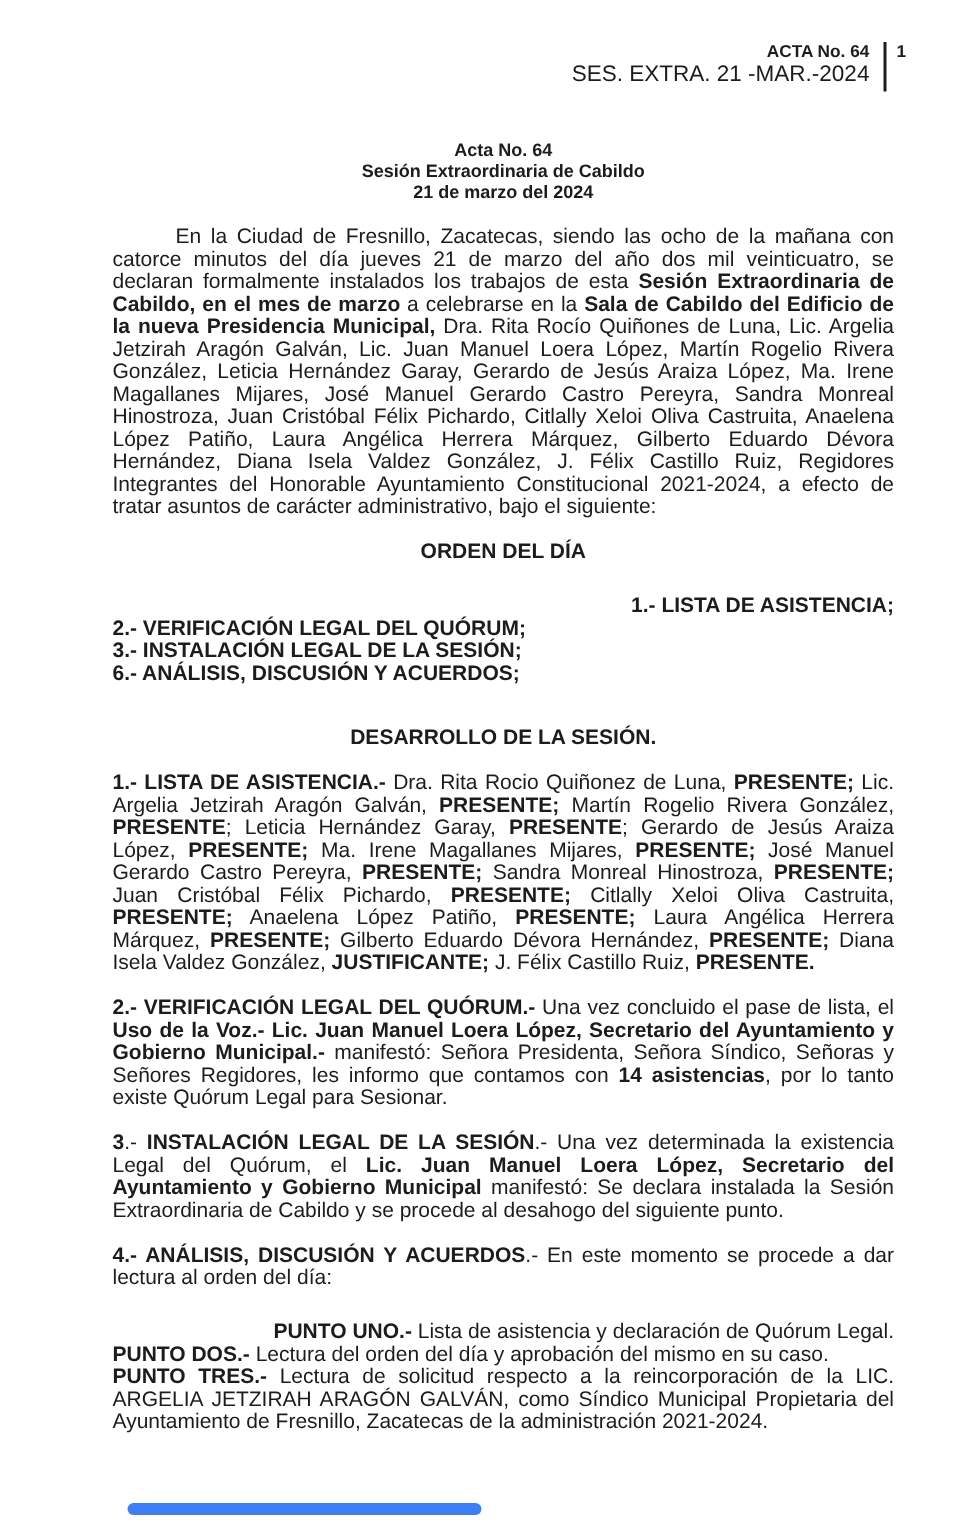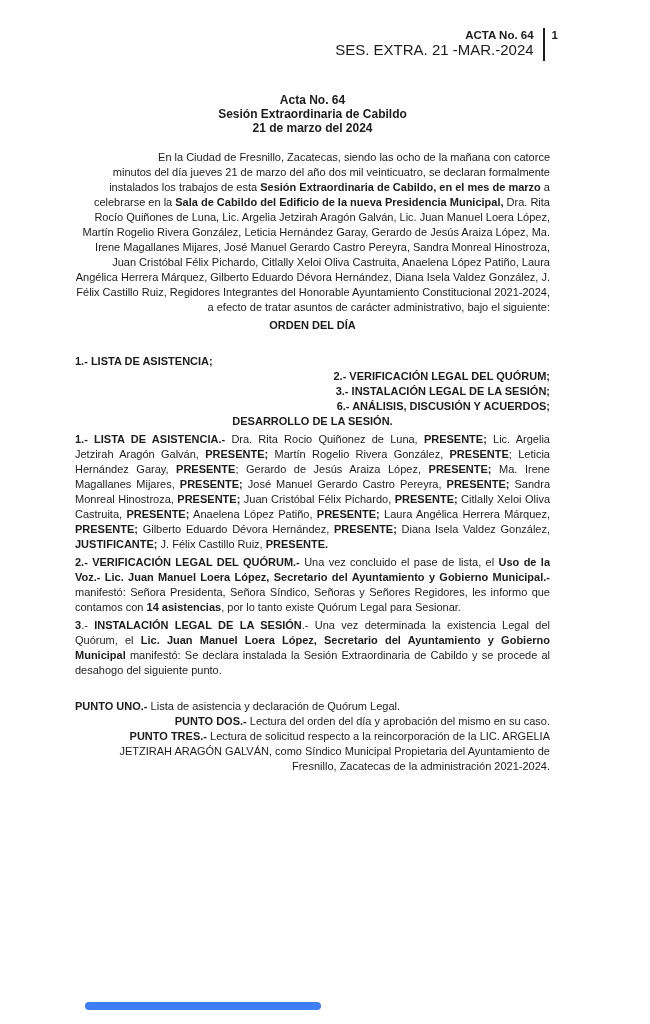--- a/index.html
+++ b/index.html
@@ -6,21 +6,21 @@
   html, body { width: 650px; height: 1024px; }
   body {
     font-family: "Liberation Sans", "DejaVu Sans", sans-serif;
     background: #ffffff;
     color: #1c1c1c;
     position: relative;
     overflow: hidden;
   }
   .page {
     width: 650px; height: 1024px;
-    padding: 28px 100px 0 75px;
+    padding: 28px 54px 0 75px;
     position: relative;
   }
   
   .hdr {
     display: flex;
     justify-content: flex-end;
     align-items: flex-start;
     margin-right: -8px;
   }
   .hdr-text { text-align: right; }
@@ -36,31 +36,31 @@
   .title-block {
     text-align: center;
     font-weight: bold;
     font-size: 12px;
     line-height: 14px;
     margin-top: 32px;
   }
   
   main { display: block; margin-top: 15px; }
   .blk {
-    font-size: 11px;
+    font-size: 14px;
     line-height: 15px;
     text-align: justify;
   }
   .blk-h { text-align: center; font-weight: bold; }
   .blk-li { font-weight: bold; text-align: left; }
   .indent { text-indent: 42px; }
-  .gap-1 { margin-top: 3px; }
-  .gap-15 { margin-top: 21px; }
-  .gap-2 { }
-  .gap-0 { margin-top: 0; text-align: right; }
+  .gap-1 { margin-top: 15px; }
+  .gap-15 { margin-top: 21px; text-align: right; }
+  .gap-2 { margin-top: 28px; }
+  .gap-0 { margin-top: 0; }
   .b { font-weight: bold; }
   .u { }
   
   .hscroll-thumb {
     position: absolute;
     left: 85px;
     top: 1002px;
     width: 236px;
     height: 8px;
     background: #3d7ef5;
@@ -91,20 +91,21 @@
       <p class="blk blk-p gap-0 indent"><span>En la Ciudad de Fresnillo, Zacatecas, siendo las ocho de la mañana con catorce minutos del día jueves 21 de marzo del año dos mil veinticuatro, se declaran formalmente instalados los trabajos de esta </span><span class="b">Sesión Extraordinaria de Cabildo, en el mes de marzo</span><span> a celebrarse en la </span><span class="b">Sala de Cabildo del Edificio de la nueva Presidencia Municipal,</span><span> Dra. Rita Rocío Quiñones de Luna, Lic. Argelia Jetzirah Aragón Galván, Lic. Juan Manuel Loera López, Martín Rogelio Rivera González, Leticia Hernández Garay, Gerardo de Jesús Araiza López, Ma. Irene Magallanes Mijares, José Manuel Gerardo Castro Pereyra, Sandra Monreal Hinostroza, Juan Cristóbal Félix Pichardo, Citlally Xeloi Oliva Castruita, Anaelena López Patiño, Laura Angélica Herrera Márquez, Gilberto Eduardo Dévora Hernández, Diana Isela Valdez González, J. Félix Castillo Ruiz, Regidores Integrantes del Honorable Ayuntamiento Constitucional 2021-2024, a efecto de tratar asuntos de carácter administrativo, bajo el siguiente:</span></p>
       <p class="blk blk-h gap-1"><span class="b">ORDEN DEL DÍA</span></p>
       <p class="blk blk-li gap-15"><span class="b">1.- LISTA DE ASISTENCIA;</span></p>
       <p class="blk blk-li gap-0"><span class="b">2.- VERIFICACIÓN LEGAL DEL QUÓRUM;</span></p>
       <p class="blk blk-li gap-0"><span class="b">3.- INSTALACIÓN LEGAL DE LA SESIÓN;</span></p>
       <p class="blk blk-li gap-0"><span class="b">6.- ANÁLISIS, DISCUSIÓN Y ACUERDOS;</span></p>
       <p class="blk blk-h gap-2"><span class="b">DESARROLLO DE LA SESIÓN.</span></p>
       <p class="blk blk-p gap-1"><span class="b">1.- LISTA DE ASISTENCIA.-</span><span> Dra. Rita Rocio Quiñonez de Luna, </span><span class="b">PRESENTE;</span><span> Lic. Argelia Jetzirah Aragón Galván, </span><span class="b">PRESENTE;</span><span> Martín Rogelio Rivera González, </span><span class="b">PRESENTE</span><span>; Leticia Hernández Garay, </span><span class="b">PRESENTE</span><span>; Gerardo de Jesús Araiza López, </span><span class="b">PRESENTE;</span><span> Ma. Irene Magallanes Mijares, </span><span class="b">PRESENTE;</span><span> José Manuel Gerardo Castro Pereyra, </span><span class="b">PRESENTE;</span><span> Sandra Monreal Hinostroza, </span><span class="b">PRESENTE;</span><span> Juan Cristóbal Félix Pichardo, </span><span class="b">PRESENTE;</span><span> Citlally Xeloi Oliva Castruita, </span><span class="b">PRESENTE;</span><span> Anaelena López Patiño, </span><span class="b">PRESENTE;</span><span> Laura Angélica Herrera Márquez, </span><span class="b">PRESENTE;</span><span> Gilberto Eduardo Dévora Hernández, </span><span class="b">PRESENTE;</span><span> Diana Isela Valdez González, </span><span class="b">JUSTIFICANTE;</span><span> J. Félix Castillo Ruiz, </span><span class="b">PRESENTE.</span></p>
       <p class="blk blk-p gap-1"><span class="b">2.- VERIFICACIÓN LEGAL DEL QUÓRUM.-</span><span> Una vez concluido el pase de lista, el </span><span class="b">Uso de la Voz.- Lic. Juan Manuel Loera López, Secretario del Ayuntamiento y Gobierno Municipal.-</span><span> manifestó: Señora Presidenta, Señora Síndico, Señoras y Señores Regidores, les informo que contamos con </span><span class="b u">14 asistencias</span><span>, por lo tanto existe Quórum Legal para Sesionar.</span></p>
       <p class="blk blk-p gap-1"><span class="b">3</span><span>.- </span><span class="b">INSTALACIÓN LEGAL DE LA SESIÓN</span><span>.- Una vez determinada la existencia Legal del Quórum, el </span><span class="b">Lic. Juan Manuel Loera López, Secretario del Ayuntamiento y Gobierno Municipal</span><span> manifestó: Se declara instalada la Sesión Extraordinaria de Cabildo y se procede al desahogo del siguiente punto.</span></p>
+      <p class="blk blk-p gap-1"><span class="b">4.- ANÁLISIS, DISCUSIÓN Y ACUERDOS</span><span>.- En este momento se procede a dar lectura al orden del día:</span></p>
       <p class="blk blk-p gap-15"><span class="b">PUNTO UNO.-</span><span> Lista de asistencia y declaración de Quórum Legal.</span></p>
       <p class="blk blk-p gap-0"><span class="b">PUNTO DOS.-</span><span> Lectura del orden del día y aprobación del mismo en su caso.</span></p>
       <p class="blk blk-p gap-0"><span class="b">PUNTO TRES.-</span><span> Lectura de solicitud respecto a la reincorporación de la LIC. ARGELIA JETZIRAH ARAGÓN GALVÁN, como Síndico Municipal Propietaria del Ayuntamiento de Fresnillo, Zacatecas de la administración 2021-2024.</span></p>
     </main>
 
   <div class="hscroll-thumb" style="background: rgb(61, 126, 245);"></div>
 
 </div>
 
 </body></html>

